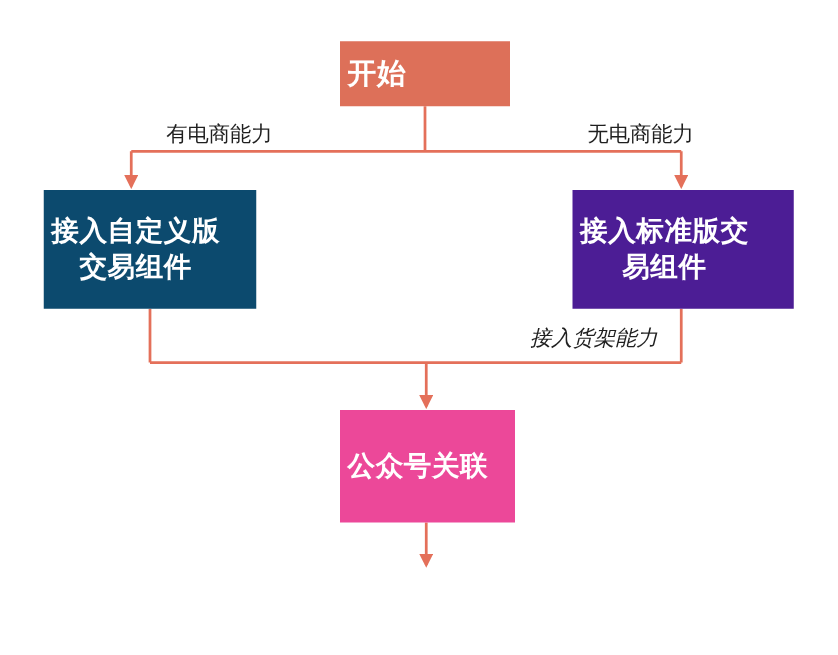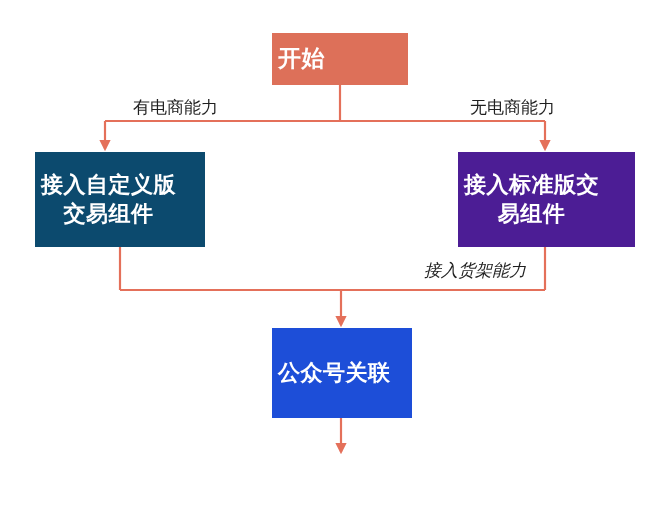--- a/index.html
+++ b/index.html
@@ -101,21 +101,21 @@
     </span>
   </div>
 
   <div class="node node-right" style="background:#4c1d95">
     <span>
       <span>接入标准版交</span><br>
       <span>易组件</span>
     </span>
   </div>
 
-  <div class="node node-mp" style="background:#1d4ed8">
+  <div class="node node-mp" style="background:#ec4899">
     <span>
       <span>公众号关联</span><br>
     </span>
   </div>
 
 
   <div class="edge-label lbl-has-ec">有电商能力</div>
   <div class="edge-label lbl-no-ec">无电商能力</div>
   <div class="edge-label lbl-shelf">接入货架能力</div>
 

